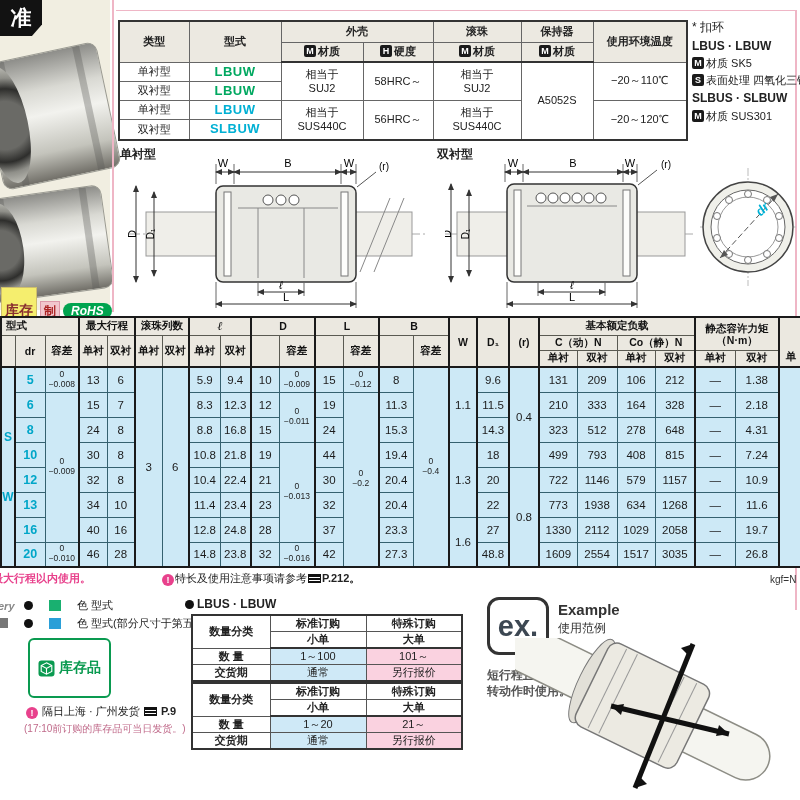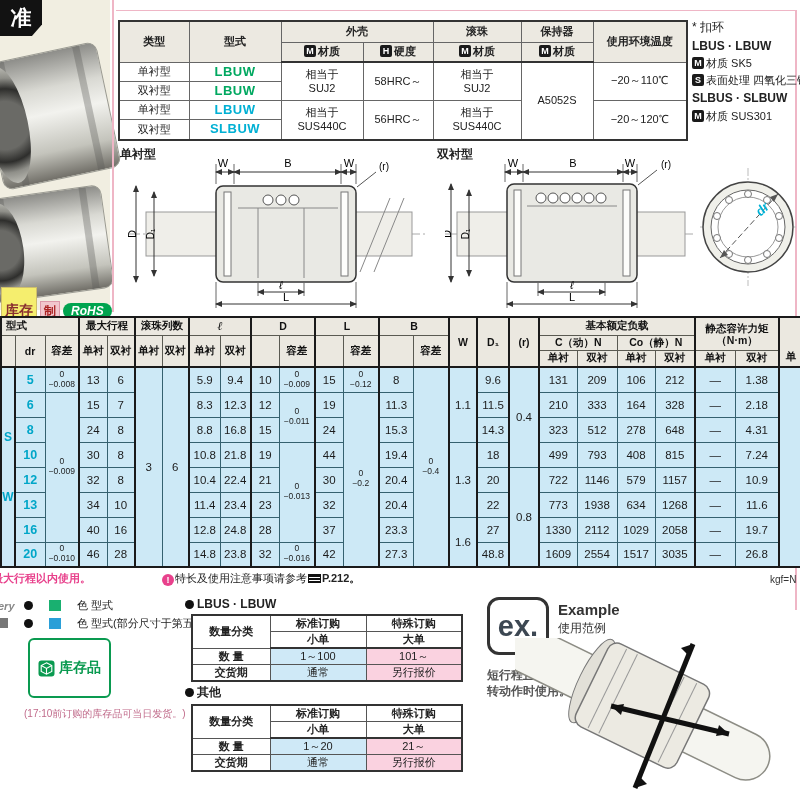--- a/index.html
+++ b/index.html
@@ -581,20 +581,26 @@
     <span>色 型式(部分尺寸于第五日发货)</span>
   </div>
   <div class="stock-badge">
     <svg width="17" height="17" viewBox="0 0 17 17">
       <rect x="0.5" y="0.5" width="16" height="16" rx="3" fill="#0a9a50"></rect>
       <path d="M8.5,2.8 L13.8,5.6 V11.4 L8.5,14.2 L3.2,11.4 V5.6 Z" fill="none" stroke="#fff" stroke-width="1.1"></path>
       <path d="M3.2,5.6 L8.5,8.4 L13.8,5.6 M8.5,8.4 V14.2" fill="none" stroke="#fff" stroke-width="1.1"></path>
     </svg>
     <span>库存品</span>
   </div>
+  <div class="ship">
+    <span class="note-icon">!</span>
+    <span>隔日上海 · 广州发货</span>
+    <span class="book-icon"></span>
+    <span class="bold">P.9</span>
+  </div>
   <div class="ship-note">(17:10前订购的库存品可当日发货。)</div>
 </div>
 
 <div class="orders">
   <div class="ot-title">
     <span class="dot"></span>
     <span>LBUS · LBUW</span>
   </div>
   <table class="ot">
     <colgroup>
@@ -619,24 +625,20 @@
           <td class="cblue">1～100</td>
           <td class="cpink">101～</td>
         </tr>
       <tr>
           <td class="lbl">交货期</td>
           <td class="cblue">通常</td>
           <td class="cpink">另行报价</td>
         </tr>
     </tbody>
   </table>
-  <div class="ot-title">
-    <span class="dot"></span>
-    <span>其他</span>
-  </div>
   <table class="ot">
     <colgroup>
         <col style="width:78px">
         <col style="width:96px">
         <col style="width:96px">
       </colgroup>
     <thead>
       <tr>
           <th rowspan="2">数量分类</th>
           <th>标准订购</th>

